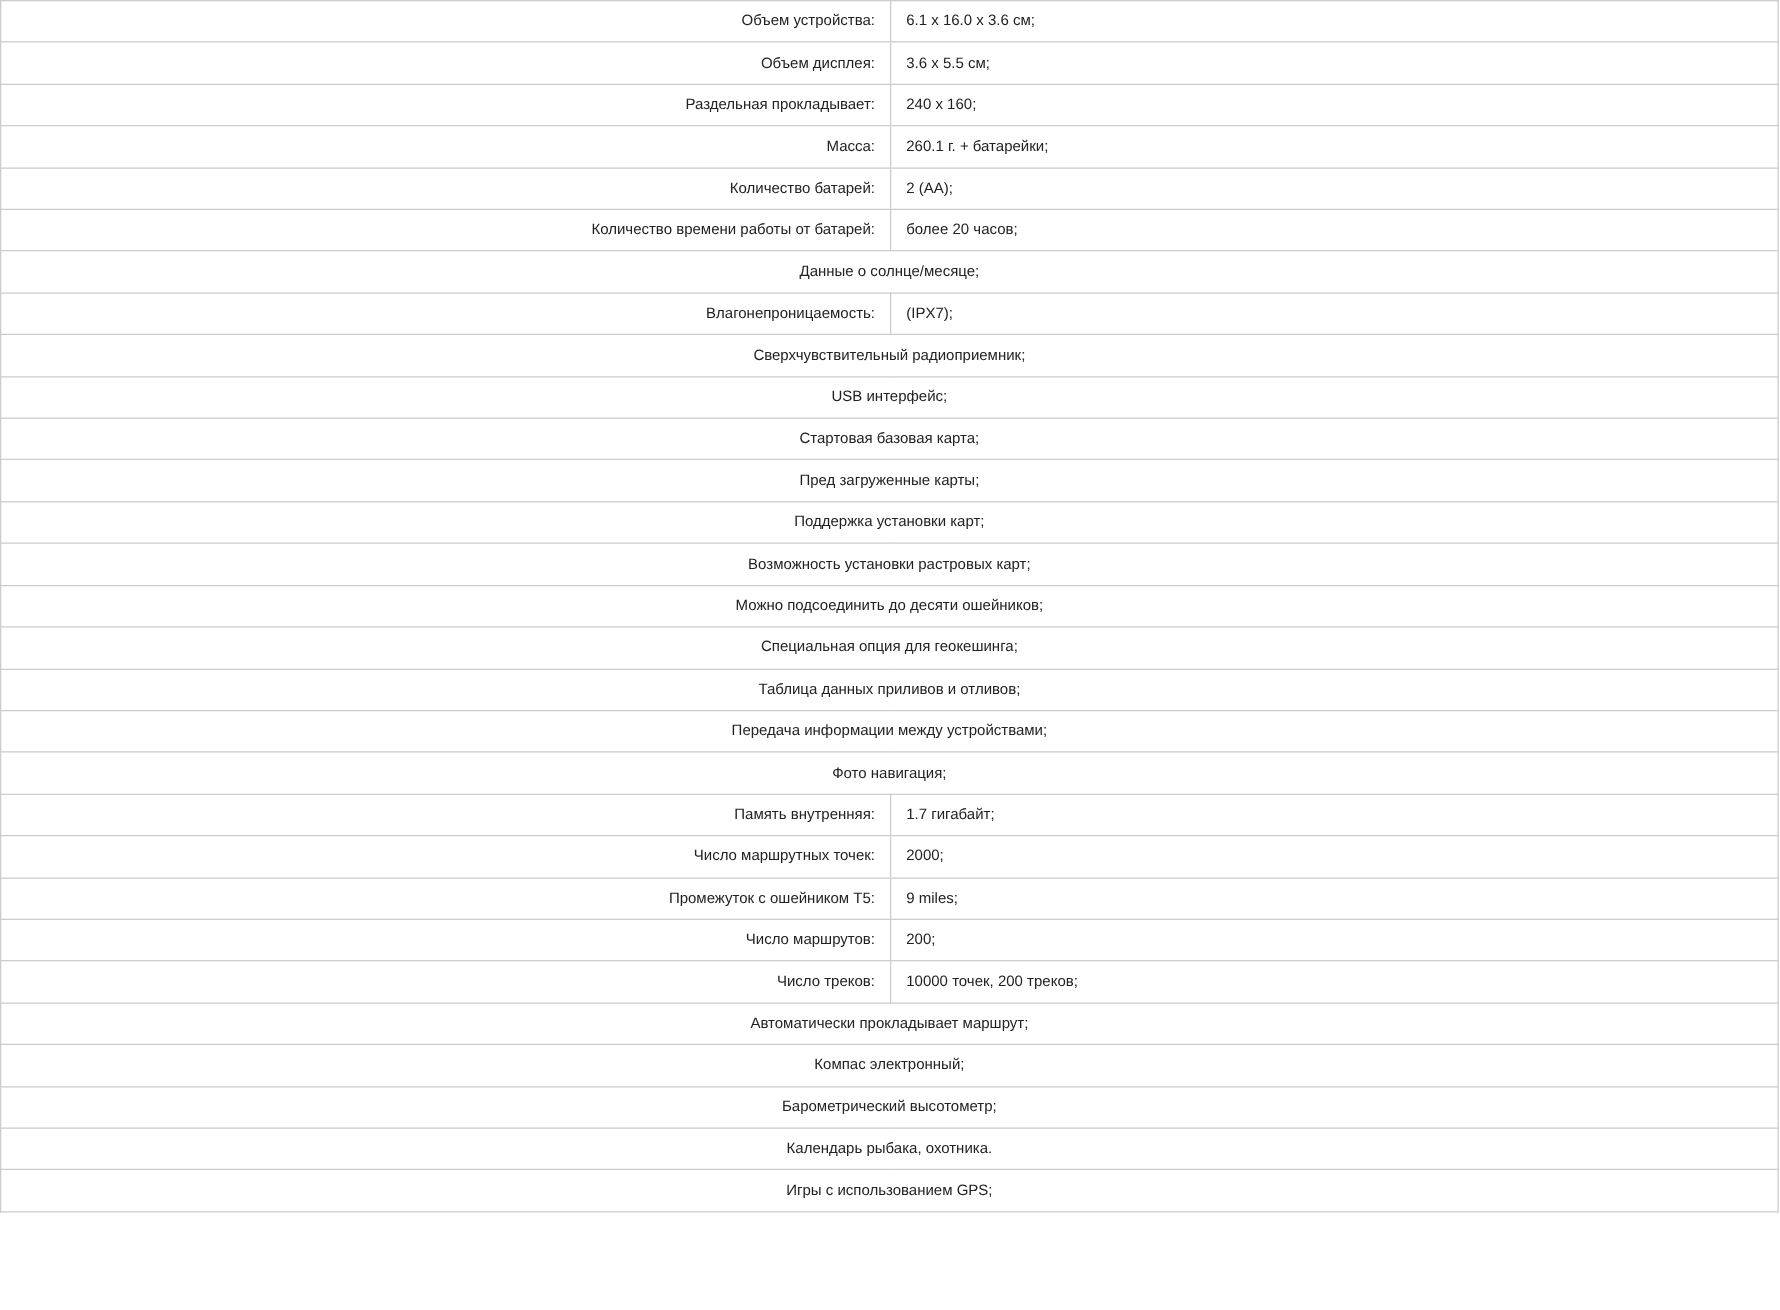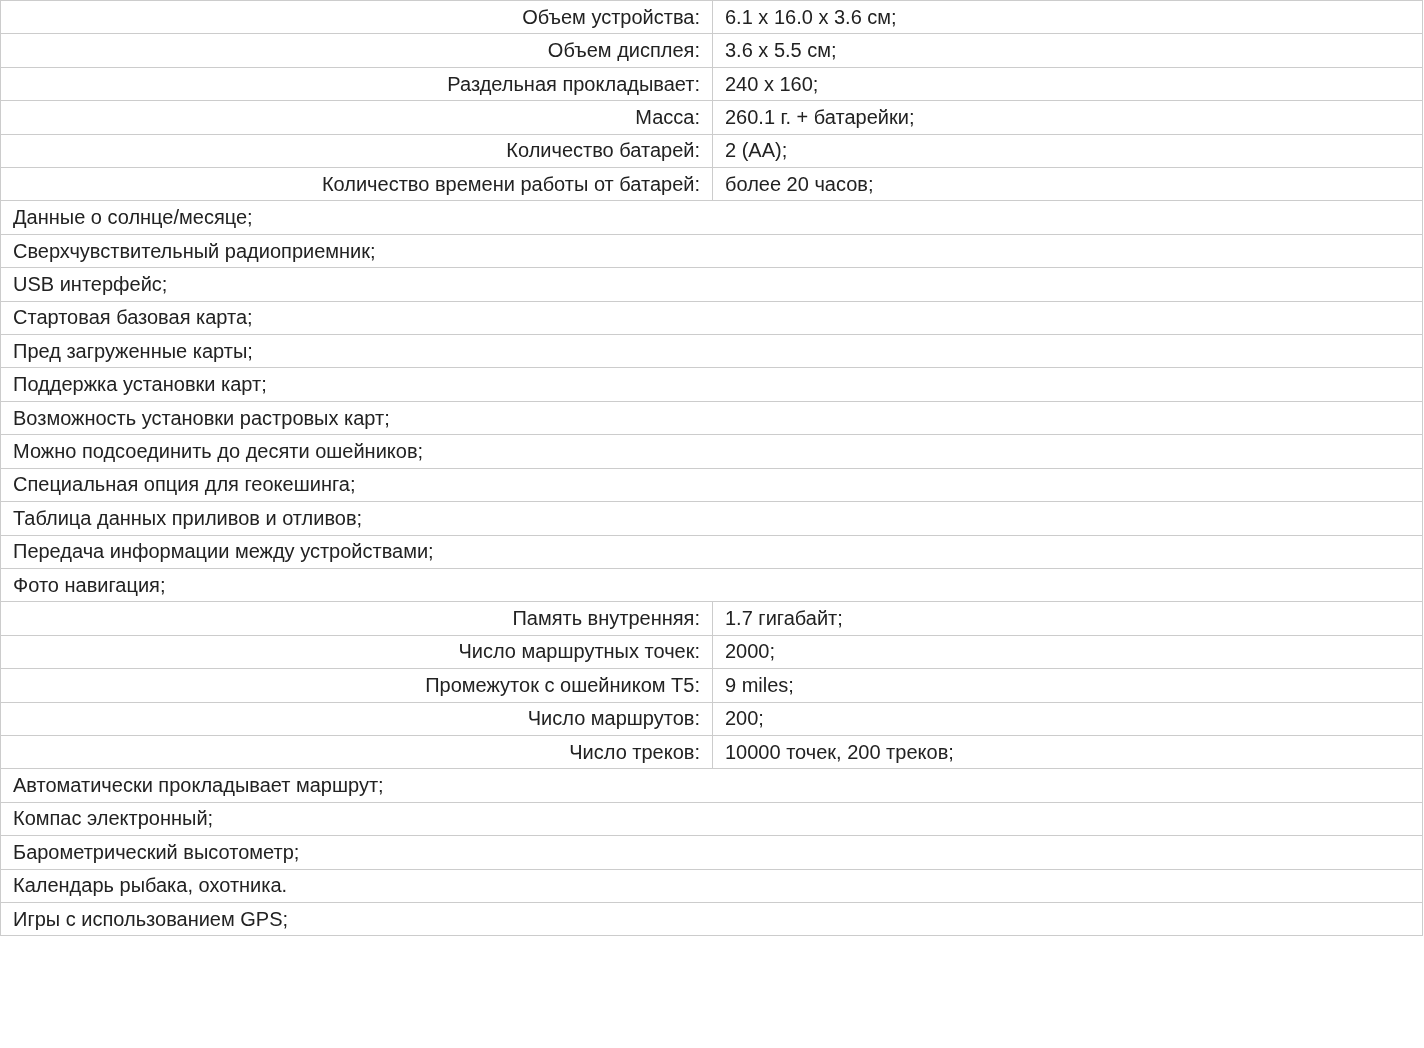--- a/index.html
+++ b/index.html
@@ -22,37 +22,37 @@
     padding: 0;
   }
   table.spec-table col.col-label { width: 712px; }
   table.spec-table col.col-value { width: 710px; }
 
   table.spec-table tr {
     height: 33.42px;
   }
   table.spec-table td {
     border: 1px solid #cccccc;
-    font-size: 20px;
+    font-size: 12px;
     line-height: 1.15;
     padding: 0 12px;
     height: 33.42px;
     box-sizing: border-box;
     vertical-align: middle;
     white-space: nowrap;
     overflow: hidden;
   }
   td.cell-label {
     text-align: right;
     padding-right: 14px;
   }
   td.cell-value {
   }
   td.cell-span {
-    text-align: left;
+    text-align: center;
   }
 </style>
 </head>
 <body>
 
 <table class="spec-table">
   <colgroup>
     <col class="col-label">
     <col class="col-value">
   </colgroup>
@@ -76,20 +76,24 @@
       <tr>
         <td class="cell-label">Количество батарей:</td>
         <td class="cell-value">2 (AA);</td>
       </tr>
       <tr>
         <td class="cell-label">Количество времени работы от батарей:</td>
         <td class="cell-value">более 20 часов;</td>
       </tr>
       <tr>
         <td class="cell-span" colspan="2">Данные о солнце/месяце;</td>
+      </tr>
+      <tr>
+        <td class="cell-label">Влагонепроницаемость:</td>
+        <td class="cell-value">(IPX7);</td>
       </tr>
       <tr>
         <td class="cell-span" colspan="2">Сверхчувствительный радиоприемник;</td>
       </tr>
       <tr>
         <td class="cell-span" colspan="2">USB интерфейс;</td>
       </tr>
       <tr>
         <td class="cell-span" colspan="2">Стартовая базовая карта;</td>
       </tr>

